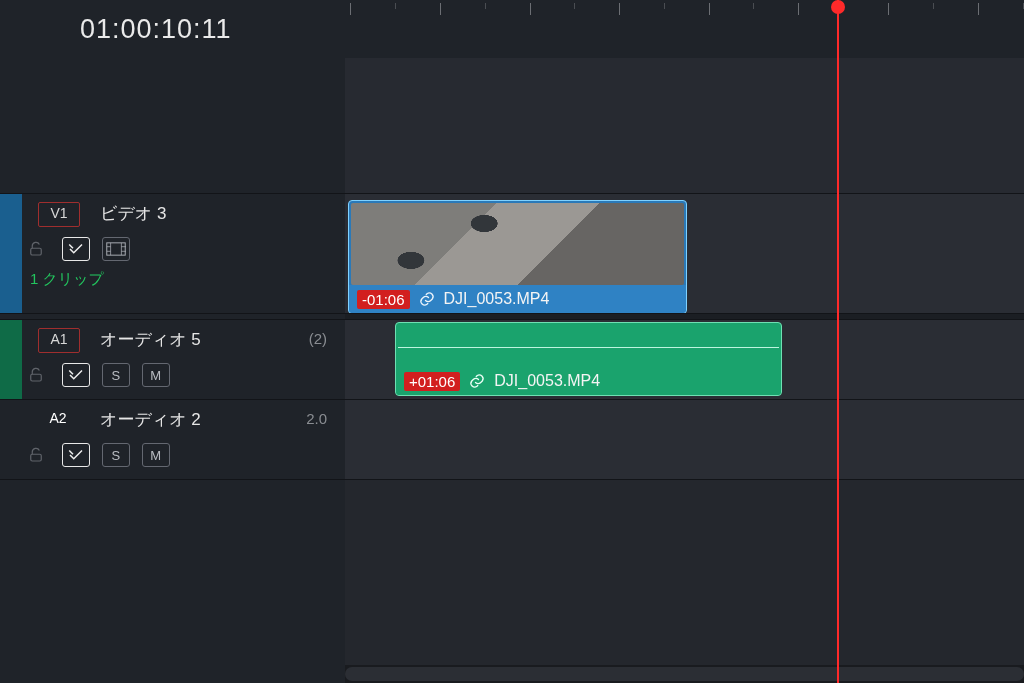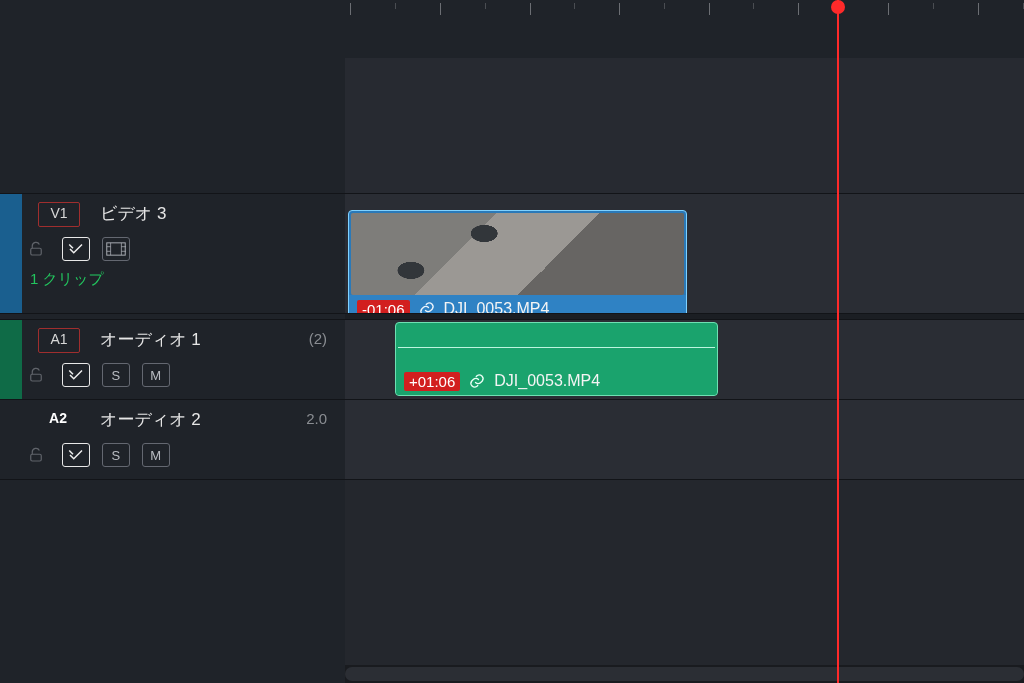--- a/index.html
+++ b/index.html
@@ -15,21 +15,21 @@
 .tick.minor{height:6px;background:#4a4d52}
 
 
 .hline{position:absolute;left:0;width:1024px;height:1px;background:#121418}
 
 
 .headers{position:absolute;left:0;top:58px;width:345px;height:625px;background:#1f2329}
 .header-row{position:absolute;left:0;width:345px;box-sizing:border-box;border-top:1px solid #121418}
 .index-col{position:absolute;left:0;top:0;width:22px;height:100%}
 .dest-box{position:absolute;left:38px;top:8px;width:40px;height:23px;border:1px solid #a02e2e;border-radius:2px;color:#d8d8d8;font-size:14px;text-align:center;line-height:21px}
-.dest-box.plain{border:0;font-weight:700;color:#fff}
+.dest-box.plain{border:0;font-weight:400;color:#fff}
 .track-name{position:absolute;left:100px;top:8px;font-size:17px;color:#e6e6e6}
 .clip-count{position:absolute;left:30px;top:76px;font-size:15px;color:#22c55e}
 .aux-number{position:absolute;right:18px;top:10px;font-size:15px;color:#8a8d92}
 
 .ctrl-row{position:absolute;left:22px;top:40px;height:30px;display:flex;gap:12px;align-items:center}
 .btn{width:28px;height:24px;border:1px solid #646871;border-radius:3px;display:flex;align-items:center;justify-content:center;box-sizing:border-box}
 .btn.lock{border:0;opacity:.6}
 .btn-letter{font-size:13px;color:#b9bcc2;font-weight:500;letter-spacing:.5px}
 .btn svg{display:block}
 .btn.autosel{border-color:#e8e8e8}
@@ -79,20 +79,21 @@
 
 
 .hscroll{position:absolute;left:345px;bottom:0;width:679px;height:18px;background:#191b1f}
 .hscroll .thumb-bar{position:absolute;left:0;top:2px;height:14px;width:679px;background:#2b2e34;border-radius:7px}
 </style>
 </head>
 <body>
 <div class="root">
 
 <div class="topbar">
+  <div class="tc-display">01:00:10:11</div>
 </div>
 
 <div class="big-gap" style="top:58px"></div>
 <div class="hline" style="top:58px"></div>
 
 <div class="headers">
 
   <div class="header-row" style="top:135px;height:120px">
     <div class="index-col" style="background:#1a5f8f;height:100%"></div>
     <div class="dest-box">V1</div>
@@ -121,21 +122,21 @@
               <line x1="20" y1="12" x2="26" y2="12" stroke="#a7abb2"></line>
             </svg>
       </div>
     </div>
     <div class="clip-count">1 クリップ</div>
   </div>
 
   <div class="header-row" style="top:261px;height:80px">
     <div class="index-col" style="background:#0f6b47;height:100%"></div>
     <div class="dest-box">A1</div>
-    <div class="track-name">オーディオ 1</div>
+    <div class="track-name">オーディオ 5</div>
     <div class="aux-number">(2)</div>
     <div class="ctrl-row">
       <div class="btn lock">
         <svg width="18" height="18" viewBox="0 0 24 24" fill="none">
               <path d="M7 11V8a5 5 0 0 1 9.5-2" stroke="#8b8f96" stroke-width="1.6"></path>
               <rect x="5" y="11" width="14" height="9" rx="2" stroke="#8b8f96" stroke-width="1.6"></rect>
             </svg>
       </div>
       <div class="btn autosel">
         <svg width="18" height="14" viewBox="0 0 24 18" fill="none">
@@ -184,41 +185,41 @@
 <div class="lanes">
 
   <div class="grid-line" style="left:364px"></div>
 
   <div class="lane" style="top:0;height:135px">
         <div class="lane-bg"></div>
       </div>
 
   <div class="lane" style="top:135px;height:120px">
     <div class="lane-bg" style="background:#2a2d34"></div>
-    <div class="clip video" style="top: 17px; height: 114px; left: 3px; width: 339px;" id="clip-video">
+    <div class="clip video" style="top: 7px; height: 114px; left: 3px; width: 339px;" id="clip-video">
       <div class="thumb"></div>
       <div class="clip-bar">
         <span class="offset-badge">-01:06</span>
         <svg class="link-ico" viewBox="0 0 24 24" fill="none">
               <path d="M10 14a5 5 0 0 0 7 0l2-2a5 5 0 0 0-7-7l-1 1" stroke="#eaf3fb" stroke-width="1.8" stroke-linecap="round"></path>
               <path d="M14 10a5 5 0 0 0-7 0l-2 2a5 5 0 0 0 7 7l1-1" stroke="#eaf3fb" stroke-width="1.8" stroke-linecap="round"></path>
             </svg>
         <span class="clip-name">DJI_0053.MP4</span>
       </div>
     </div>
   </div>
   <div class="hline" style="top:255px;left:0;width:679px;position:absolute"></div>
 
   <div class="lane" style="top:255px;height:6px">
         <div class="lane-bg" style="background:#1b1e23"></div>
       </div>
 
   <div class="lane" style="top:261px;height:80px">
     <div class="lane-bg" style="background:#2a2d34"></div>
-    <div class="clip audio" style="top: 3px; height: 74px; left: 50px; width: 323px;" id="clip-audio">
+    <div class="clip audio" style="top: 3px; height: 74px; left: 50px; width: 387px;" id="clip-audio">
       <div class="wave"></div>
       <div class="clip-bar">
         <span class="offset-badge">+01:06</span>
         <svg class="link-ico" viewBox="0 0 24 24" fill="none">
               <path d="M10 14a5 5 0 0 0 7 0l2-2a5 5 0 0 0-7-7l-1 1" stroke="#eafff5" stroke-width="1.8" stroke-linecap="round"></path>
               <path d="M14 10a5 5 0 0 0-7 0l-2 2a5 5 0 0 0 7 7l1-1" stroke="#eafff5" stroke-width="1.8" stroke-linecap="round"></path>
             </svg>
         <span class="clip-name">DJI_0053.MP4</span>
       </div>
     </div>

